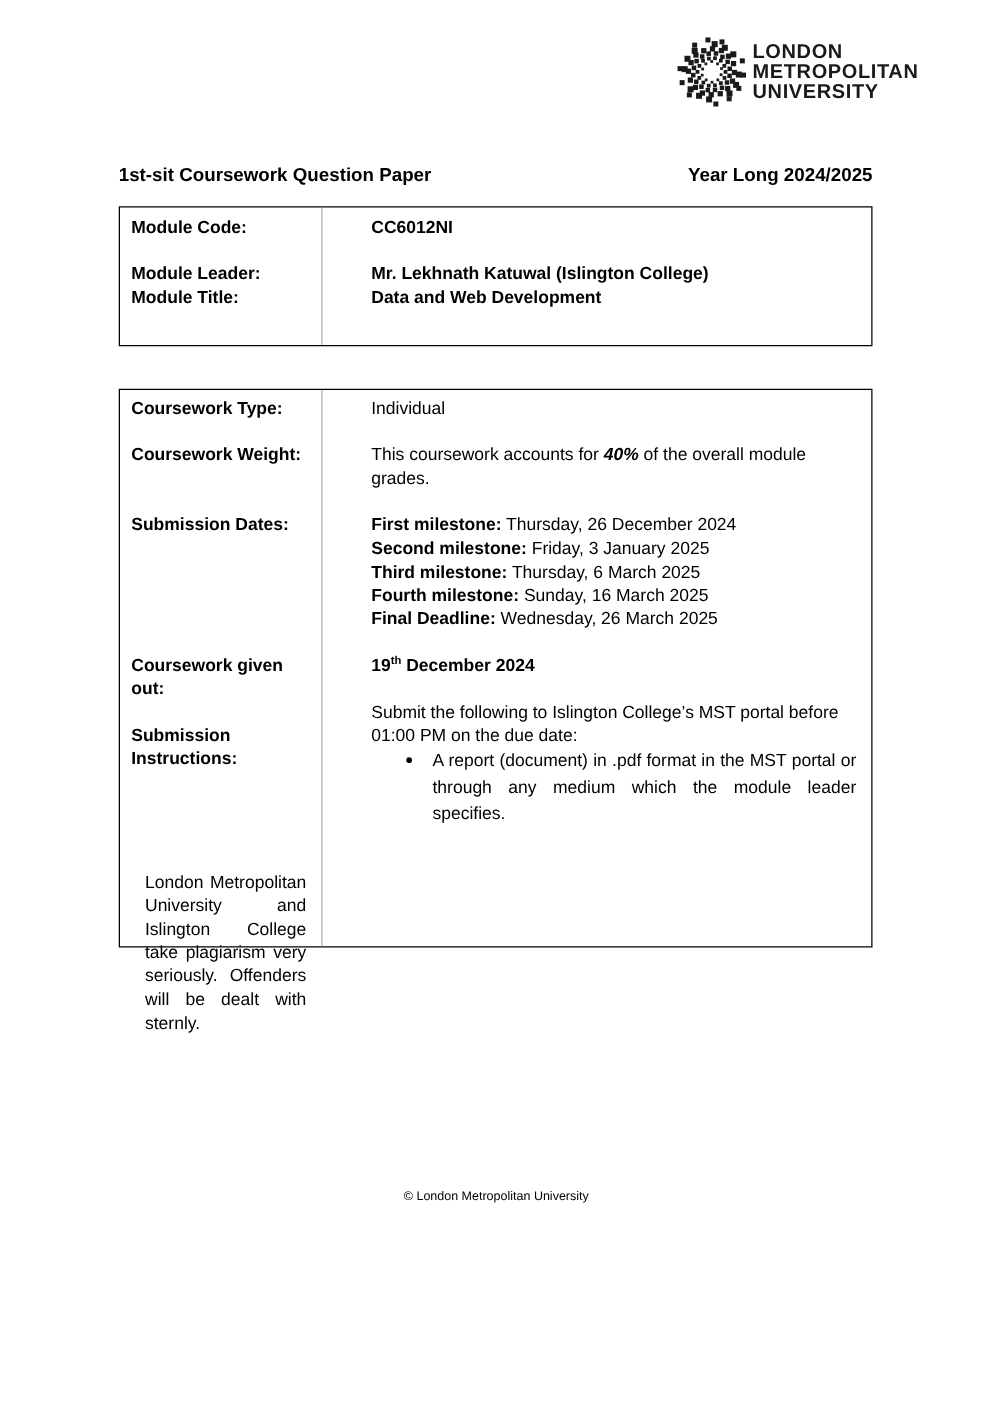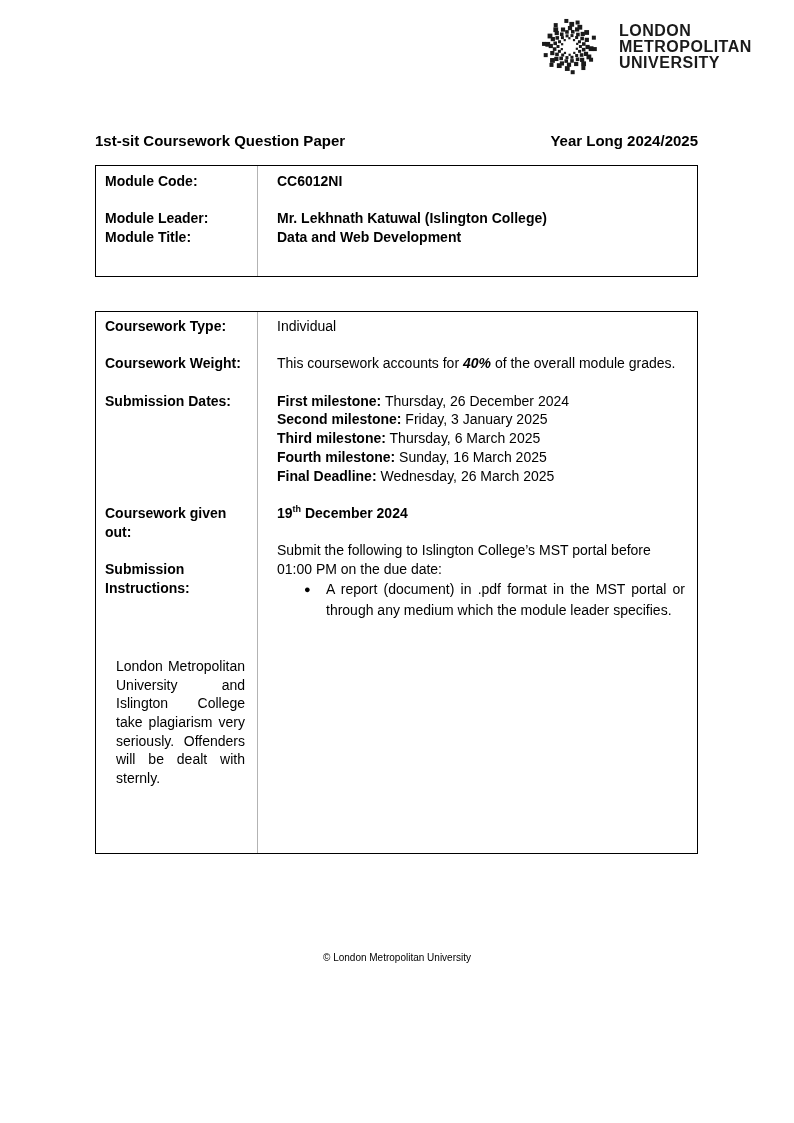--- a/index.html
+++ b/index.html
@@ -1,40 +1,40 @@
 <!DOCTYPE html>
 <html><head>
 <meta charset="utf-8">
 <style>
   html,body{margin:0;padding:0;background:#ffffff;}
   .page{
     position:relative;width:794px;height:1123px;background:#fff;
     font-family:"Liberation Sans",sans-serif;color:#000;overflow:hidden;
   }
   
-  .logo{position:absolute;top:18px;left:541px;display:flex;align-items:center;gap:21px;}
+  .logo{position:absolute;top:29px;left:541px;display:flex;align-items:center;gap:4px;}
   .emblem svg{display:block;}
   .logo-text{font-weight:bold;font-size:16px;line-height:16px;letter-spacing:0.5px;color:#1a1a1a;}
   
   .header-row{
     position:absolute;top:131px;left:95px;width:603px;
     display:flex;justify-content:space-between;
     font-weight:bold;font-size:15px;line-height:19px;
   }
   
   .tbl{
     position:absolute;left:95px;width:603px;box-sizing:border-box;
     border:1.5px solid #000;font-size:14px;line-height:18.7px;
   }
   .tbl::before{
     content:"";position:absolute;top:0;bottom:0;left:161px;width:1px;background:#b3b3b3;
   }
   .tbl1{top:165px;height:112px;padding-top:6px;}
-  .tbl2{top:311px;height:543px;padding-top:5px;}
-  .trow{display:grid;grid-template-columns:161px 1fr;}
+  .tbl2{top:311px;height:447px;padding-top:5px;}
+  .trow{display:grid;grid-template-columns:161px 1fr;gap:20px;}
   .mb1{margin-bottom:18.7px;}
   .cell-l{padding-left:9px;padding-right:8px;font-weight:bold;}
   .cell-r{padding-left:20px;padding-right:12px;}
   .bold{font-weight:bold;}
   .em-val{font-weight:bold;font-style:italic;}
   .spacer{height:18.7px;}
   sup.ord{font-size:9px;font-weight:bold;vertical-align:super;line-height:0;}
   .justify{text-align:justify;}
   .bullet-item{display:flex;margin-left:27px;line-height:20.8px;margin-top:0.5px;}
   .bullet-marker{width:22px;flex:0 0 22px;font-size:11px;line-height:20.8px;}

